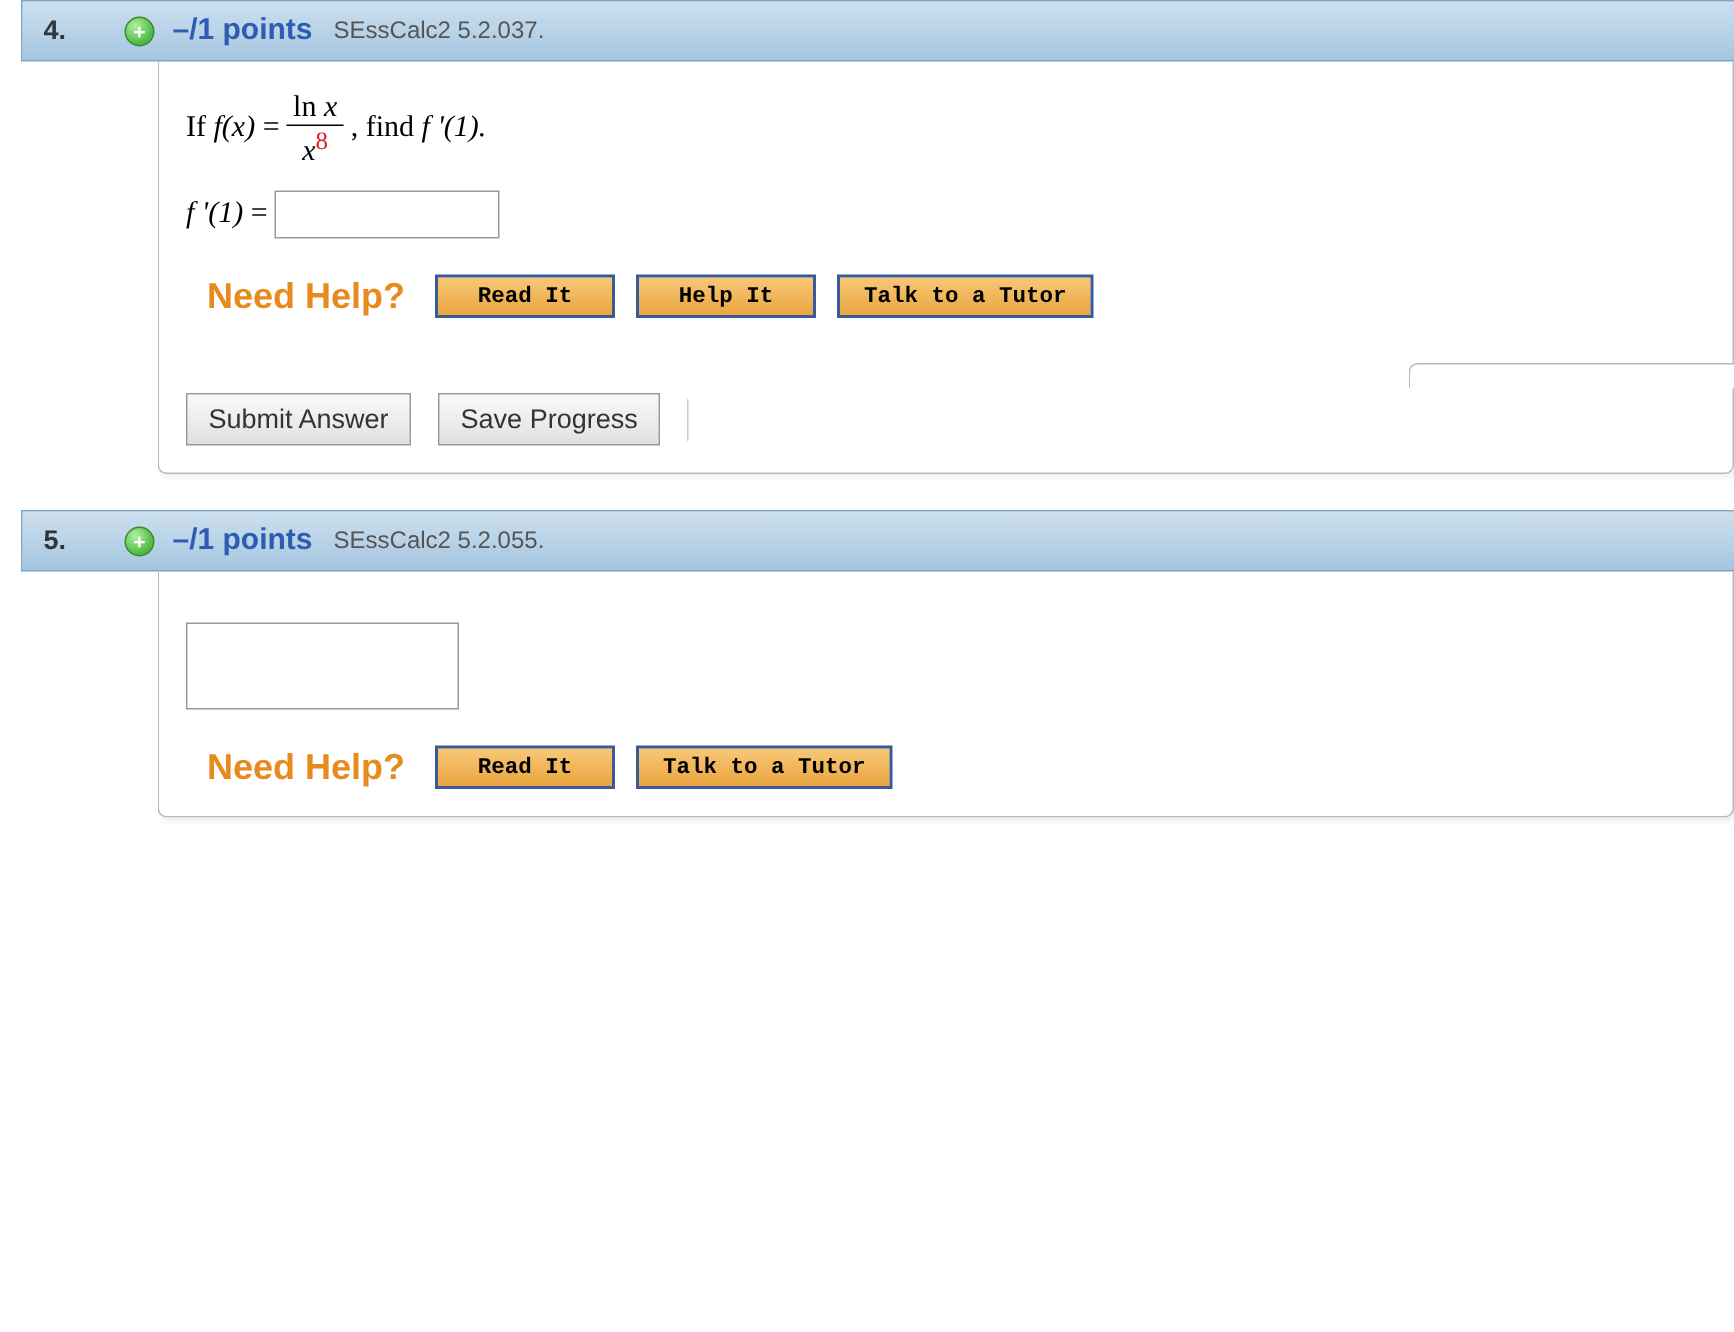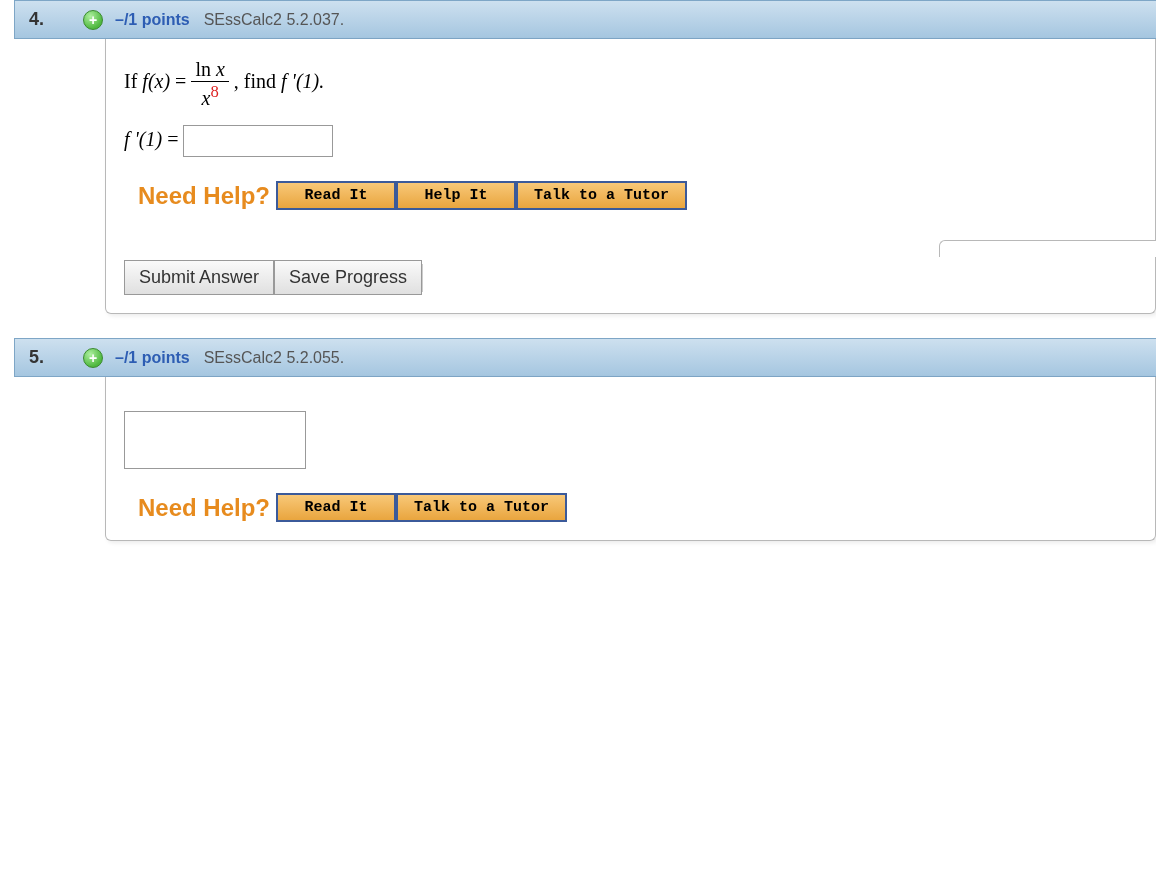--- a/index.html
+++ b/index.html
@@ -41,21 +41,21 @@
     justify-content: center;
     font-size: 14px;
     font-weight: bold;
     border: 1px solid #3a8a2e;
     margin-right: 6px;
     flex-shrink: 0;
   }
   .points {
     color: #2d5db3;
     font-weight: bold;
-    font-size: 16px;
+    font-size: 20px;
     margin-right: 8px;
   }
   .problem-id {
     color: #555;
     font-size: 16px;
   }
   .content-box {
     margin-left: 105px;
     border-left: 1px solid #b8b8b8;
     border-right: 1px solid #b8b8b8;
@@ -82,20 +82,21 @@
   .answer-box-large {
     border: 1px solid #999;
     height: 56px;
     width: 180px;
     margin-top: 14px;
   }
   .need-help-row {
     margin-top: 24px;
     display: flex;
     align-items: center;
+    gap: 14px;
     padding-left: 14px;
   }
   .need-help-label {
     color: #e78b1e;
     font-weight: bold;
     font-size: 24px;
     font-family: Arial, sans-serif;
     margin-right: 6px;
   }
   .help-btn {
@@ -109,20 +110,21 @@
     font-family: Liberation Mono, monospace;
     white-space: nowrap;
     min-width: 120px;
     text-align: center;
   }
   .action-row {
     margin-top: 36px;
     padding-top: 14px;
     display: flex;
     align-items: center;
+    gap: 18px;
   }
   .action-btn {
     background: linear-gradient(to bottom, #fafafa, #e0e0e0);
     border: 1px solid #999;
     padding: 6px 14px;
     font-size: 18px;
     color: #333;
     cursor: pointer;
     font-family: Verdana, Arial, sans-serif;
   }

